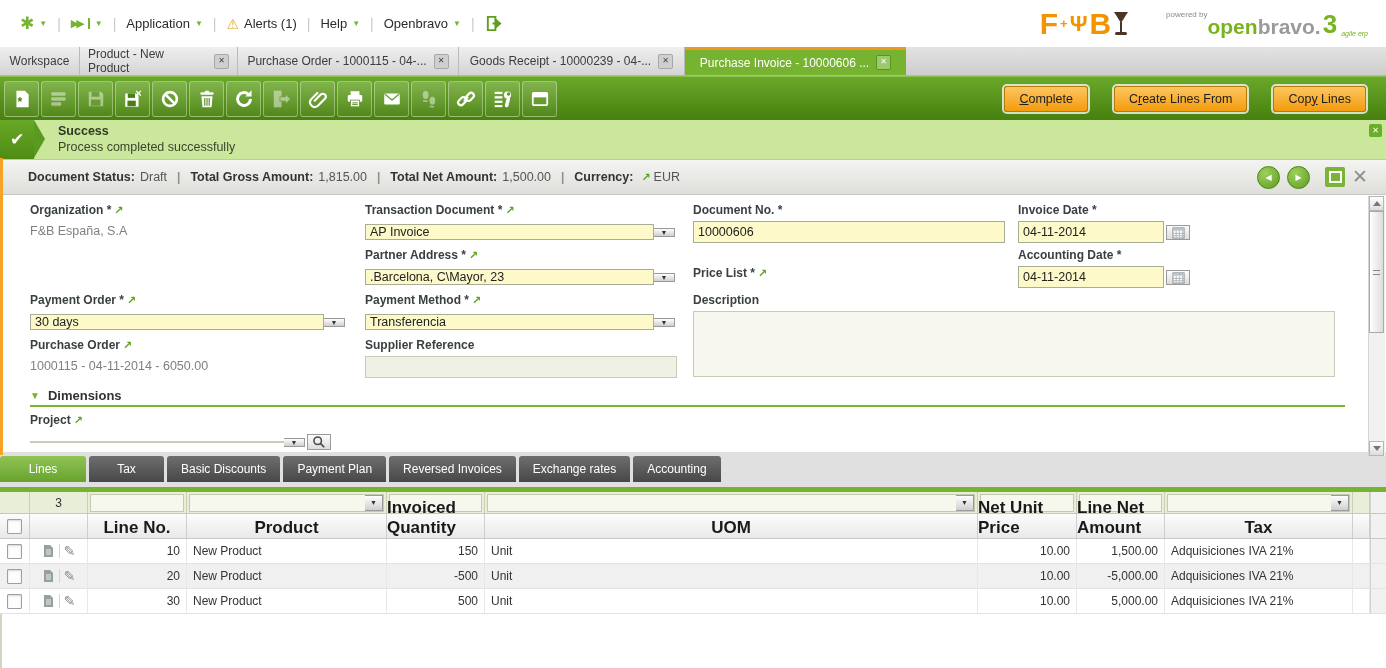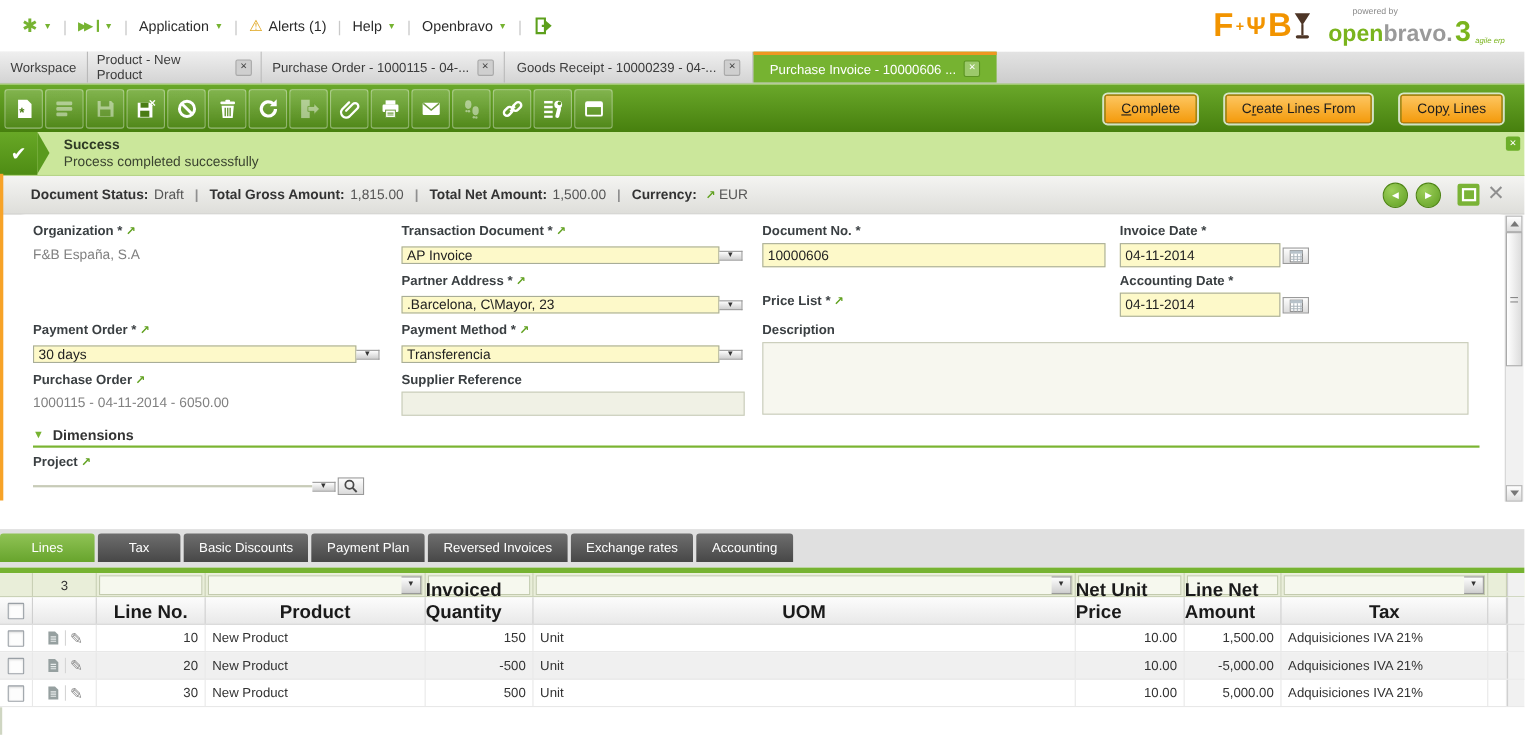--- a/index.html
+++ b/index.html
@@ -14,21 +14,21 @@
   .ffbar{display:inline-block;width:2px;height:11px;background:#76b331;margin-left:1px;}
   .spacer{flex:1;}
   .brand{display:flex;align-items:flex-end;gap:2px;margin-right:14px;}
   .brand .bf{color:#f29400;font-weight:bold;font-size:30px;line-height:26px;}
   .brand .bplus{color:#f29400;font-weight:bold;font-size:13px;line-height:26px;}
   .brand .bfork{color:#f29400;font-weight:bold;font-size:22px;line-height:26px;}
   .glass{position:relative;width:17px;height:27px;display:inline-block;}
   .glass .bowl{position:absolute;left:1px;top:2px;width:0;height:0;border-left:7px solid transparent;border-right:7px solid transparent;border-top:11px solid #4d3526;}
   .glass .stem{position:absolute;left:7px;top:12px;width:2px;height:10px;background:#4d3526;}
   .glass .base{position:absolute;left:2px;top:22px;width:12px;height:3px;background:#4d3526;border-radius:2px;}
-  .obmark{display:flex;flex-direction:column;align-items:flex-start;margin-right:18px;line-height:1;}
+  .obmark{display:flex;align-items:flex-start;margin-right:18px;line-height:1;}
   .obmark .pw{font-size:8px;color:#8a8a8a;margin-left:22px;}
   .obrow{display:flex;align-items:flex-end;}
   .obmark .o1{color:#7ab41d;font-weight:bold;font-size:21px;}
   .obmark .o2{color:#9a9a9a;font-weight:bold;font-size:21px;}
   .obmark .o3{color:#7ab41d;font-weight:bold;font-size:26px;margin-left:2px;}
   .obmark .tag{font-size:7px;color:#7ab41d;font-style:italic;align-self:flex-end;margin-left:4px;}
   
   .tabbar{height:28px;background:linear-gradient(#e3e3e3,#cdcdcd);display:flex;align-items:stretch;border-bottom:1px solid #b5b5b5;}
   .tab{display:flex;align-items:center;justify-content:center;gap:7px;font-size:12px;color:#3c3c3c;
        background:linear-gradient(#efefef,#d4d4d4);border-right:1px solid #b9b9b9;cursor:pointer;box-sizing:border-box;padding:12px 8px;}
@@ -58,21 +58,21 @@
   .sbv{color:#555;font-size:12.5px;}
   .sbsep{color:#8f8f8f;font-weight:bold;margin:0 10px;}
   .linkarrow{color:#61a120;font-weight:bold;font-size:11px;margin:0 3px;}
   .sbctls{margin-left:auto;display:flex;align-items:center;gap:7px;padding-right:18px;}
   .cbtn{width:21px;height:21px;border-radius:50%;background:radial-gradient(circle at 35% 30%,#9ed05b,#5f9e22);
         border:1px solid #4c8312;color:#fff;font-size:8px;display:flex;align-items:center;justify-content:center;cursor:pointer;}
   .maxbtn{width:20px;height:20px;background:#7ab336;border-radius:2px;margin-left:8px;display:flex;align-items:center;justify-content:center;cursor:pointer;}
   .maxbtn div{width:9px;height:8px;border:2px solid #fff;background:transparent;}
   .xbtn{color:#8f8f8f;font-size:19px;font-weight:bold;cursor:pointer;line-height:20px;}
   
-  .formpanel{position:relative;height:286px;background:#fff;border-radius:23px;}
+  .formpanel{position:relative;height:257px;background:#fff;border-radius:23px;}
   .orangebar{position:absolute;left:0;top:158px;width:3px;height:297px;background:#f7a328;z-index:9;}
   .fg{position:absolute;}
   .flabel{font-weight:bold;color:#3a3f42;font-size:12px;margin-bottom:4px;white-space:nowrap;}
   .ro{color:#808080;font-size:12.5px;padding-top:3px;}
   .fieldrow{display:flex;align-items:center;height:22px;}
   .tinput{box-sizing:border-box;height:22px;border:1px solid #a8ad98;background:#fdf9c9;font-family:inherit;font-size:12.5px;color:#222;padding:0 4px;}
   .tinput.plain{background:#f0f1e5;border-color:#c7cbb8;}
   .selbox{box-sizing:border-box;border:1px solid #a8ad98;background:#fdf9c9;font-size:12.5px;color:#222;display:flex;align-items:center;padding:0 4px;flex:1;}
   .selbox.plain{background:#f6f7ee;border-color:#c7cbb8;}
   .selbtn{box-sizing:border-box;width:21px;border:1px solid #9a9a9a;border-left:none;background:linear-gradient(#fdfdfd,#cfcfcf);

